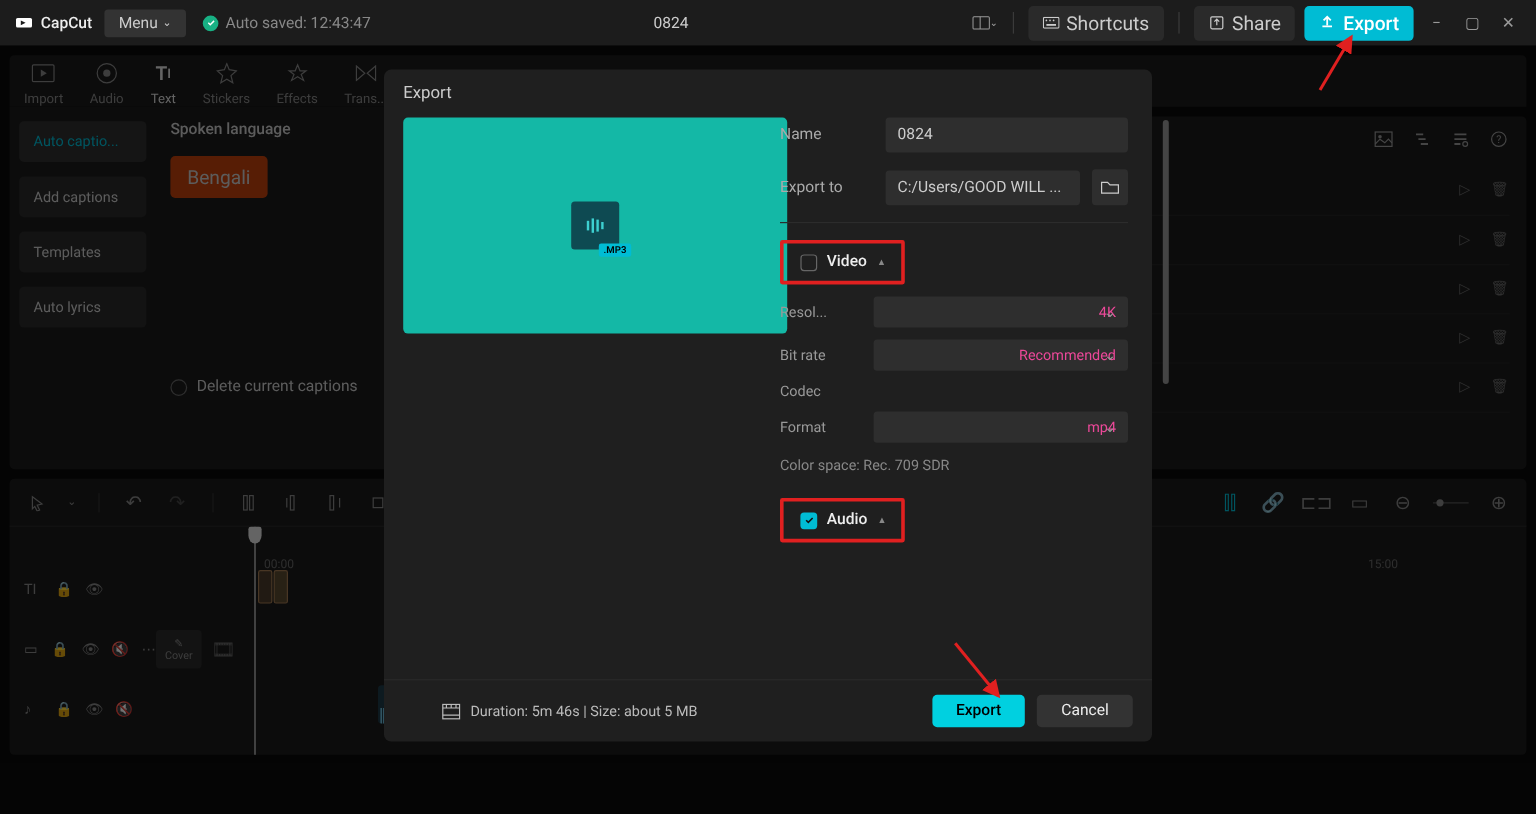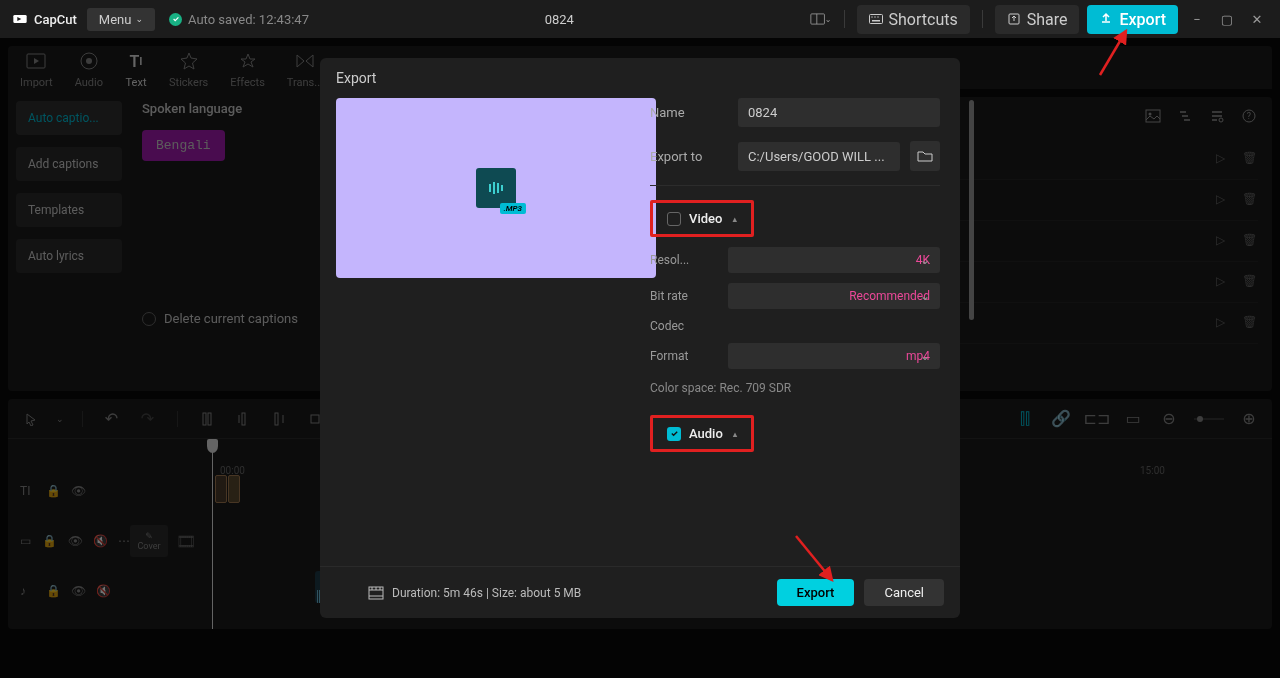--- a/index.html
+++ b/index.html
@@ -24,21 +24,21 @@
 .media-tab { display: flex; flex-direction: column; align-items: center; gap: 4px; color: #888; font-size: 11px; }
 .media-tab.active { color: #ddd; }
 .tab-icon { width: 22px; height: 22px; display: flex; align-items: center; justify-content: center; }
 
 .left-sidebar { width: 122px; padding: 12px 8px; }
 .side-btn { background: #2a2a2a; color: #ccc; padding: 10px 12px; border-radius: 4px; margin-bottom: 12px; font-size: 12px; overflow: hidden; white-space: nowrap; text-overflow: ellipsis; }
 .side-btn.active { background: #2f2f2f; color: #00bcd4; }
 
 .left-content { flex: 1; padding: 12px 12px; }
 .section-title { color: #ccc; font-weight: 500; font-size: 13px; margin-bottom: 14px; }
-.chip { background: #a21caf; padding: 8px 14px; border-radius: 4px; display: inline-block; color: #ccc; font-size: 13px; font-family: Liberation Mono, monospace; }
+.chip { background: #c2410c; padding: 8px 14px; border-radius: 4px; display: inline-block; color: #ccc; font-size: 16px; }
 .delete-captions { display: flex; align-items: center; gap: 8px; margin-top: 150px; color: #ccc; font-size: 13px; }
 .radio-off { width: 14px; height: 14px; border: 1.5px solid #666; border-radius: 50%; }
 
 
 .right-panel { flex: 1; margin: 8px 8px 0 8px; background: #1c1c1c; border-radius: 4px; }
 .right-tabs { display: flex; gap: 22px; padding: 10px 14px; font-size: 13px; align-items: center; }
 .right-tab { color: #999; }
 .right-tab.active { color: #00bcd4; font-weight: 500; }
 .right-tabs-end { margin-left: auto; display: flex; gap: 14px; }
 .right-tabs-end span { width: 18px; height: 18px; color: #999; display: flex; align-items: center; justify-content: center; }
@@ -72,21 +72,21 @@
 .audio-clip { position: absolute; left: 185px; top: 2px; height: 32px; background: #1e3a48; border-radius: 3px; padding: 0; min-width: 130px; overflow: hidden; }
 .audio-label { font-size: 9px; color: #bbb; padding: 2px 6px; }
 .wave { height: 14px; background: repeating-linear-gradient(90deg, #6ab8d6 0 1px, #1e3a48 1px 2px); margin: 0 2px; }
 
 
 .modal-back { position: absolute; inset: 38px 0 0 0; background: rgba(0,0,0,0.55); }
 .modal { position: absolute; left: 320px; top: 58px; width: 640px; height: 560px; background: #1f1f1f; border-radius: 6px; display: flex; flex-direction: column; }
 .modal-header { padding: 12px 16px; font-size: 14px; color: #ccc; }
 .modal-body { flex: 1; display: flex; }
 .modal-preview { width: 330px; padding: 0 16px; }
-.preview-box { width: 320px; height: 180px; background: #c4b5fd; border-radius: 4px; display: flex; align-items: center; justify-content: center; font-style: italic; }
+.preview-box { width: 320px; height: 180px; background: #14b8a6; border-radius: 4px; display: flex; align-items: center; justify-content: center; }
 .mp3-card { width: 40px; height: 40px; background: #0e4a52; border-radius: 3px; position: relative; display: flex; align-items: center; justify-content: center; }
 .mp3-wave { display: flex; gap: 2px; align-items: center; }
 .mp3-wave span { width: 2px; background: #3dd0d0; }
 .mp3-wave span:nth-child(1){height:8px} .mp3-wave span:nth-child(2){height:12px} .mp3-wave span:nth-child(3){height:10px} .mp3-wave span:nth-child(4){height:6px}
 .mp3-badge { position: absolute; bottom: -6px; right: -10px; background: #00bcd4; color: #000; font-size: 8px; padding: 1px 4px; border-radius: 2px; font-weight: 600; }
 
 .modal-form { flex: 1; padding: 0 20px 0 0; font-size: 13px; }
 .form-row { display: flex; align-items: center; margin-bottom: 14px; gap: 10px; }
 .form-label { width: 78px; color: #aaa; }
 .form-input { flex: 1; background: #2e2e2e; color: #ccc; padding: 7px 10px; border-radius: 3px; border: none; font-size: 13px; }

